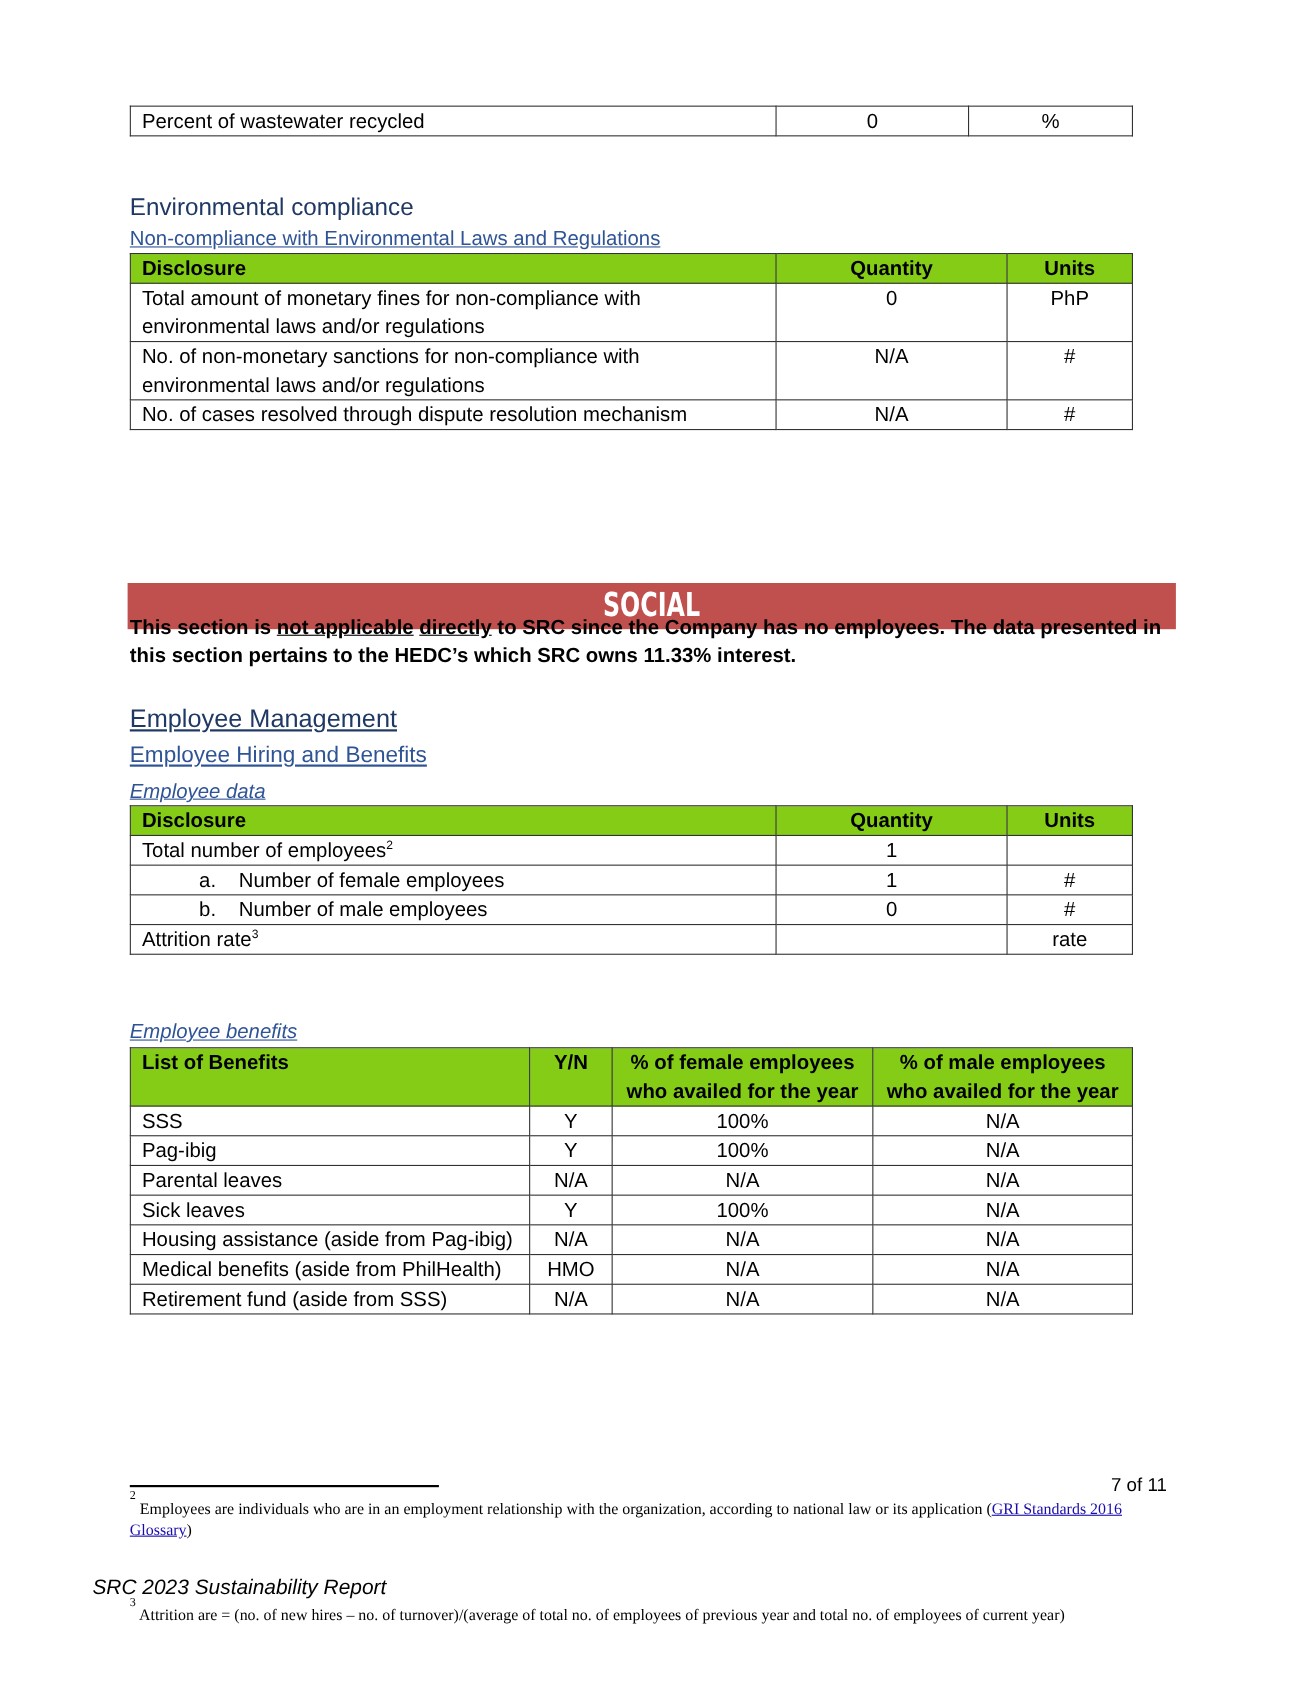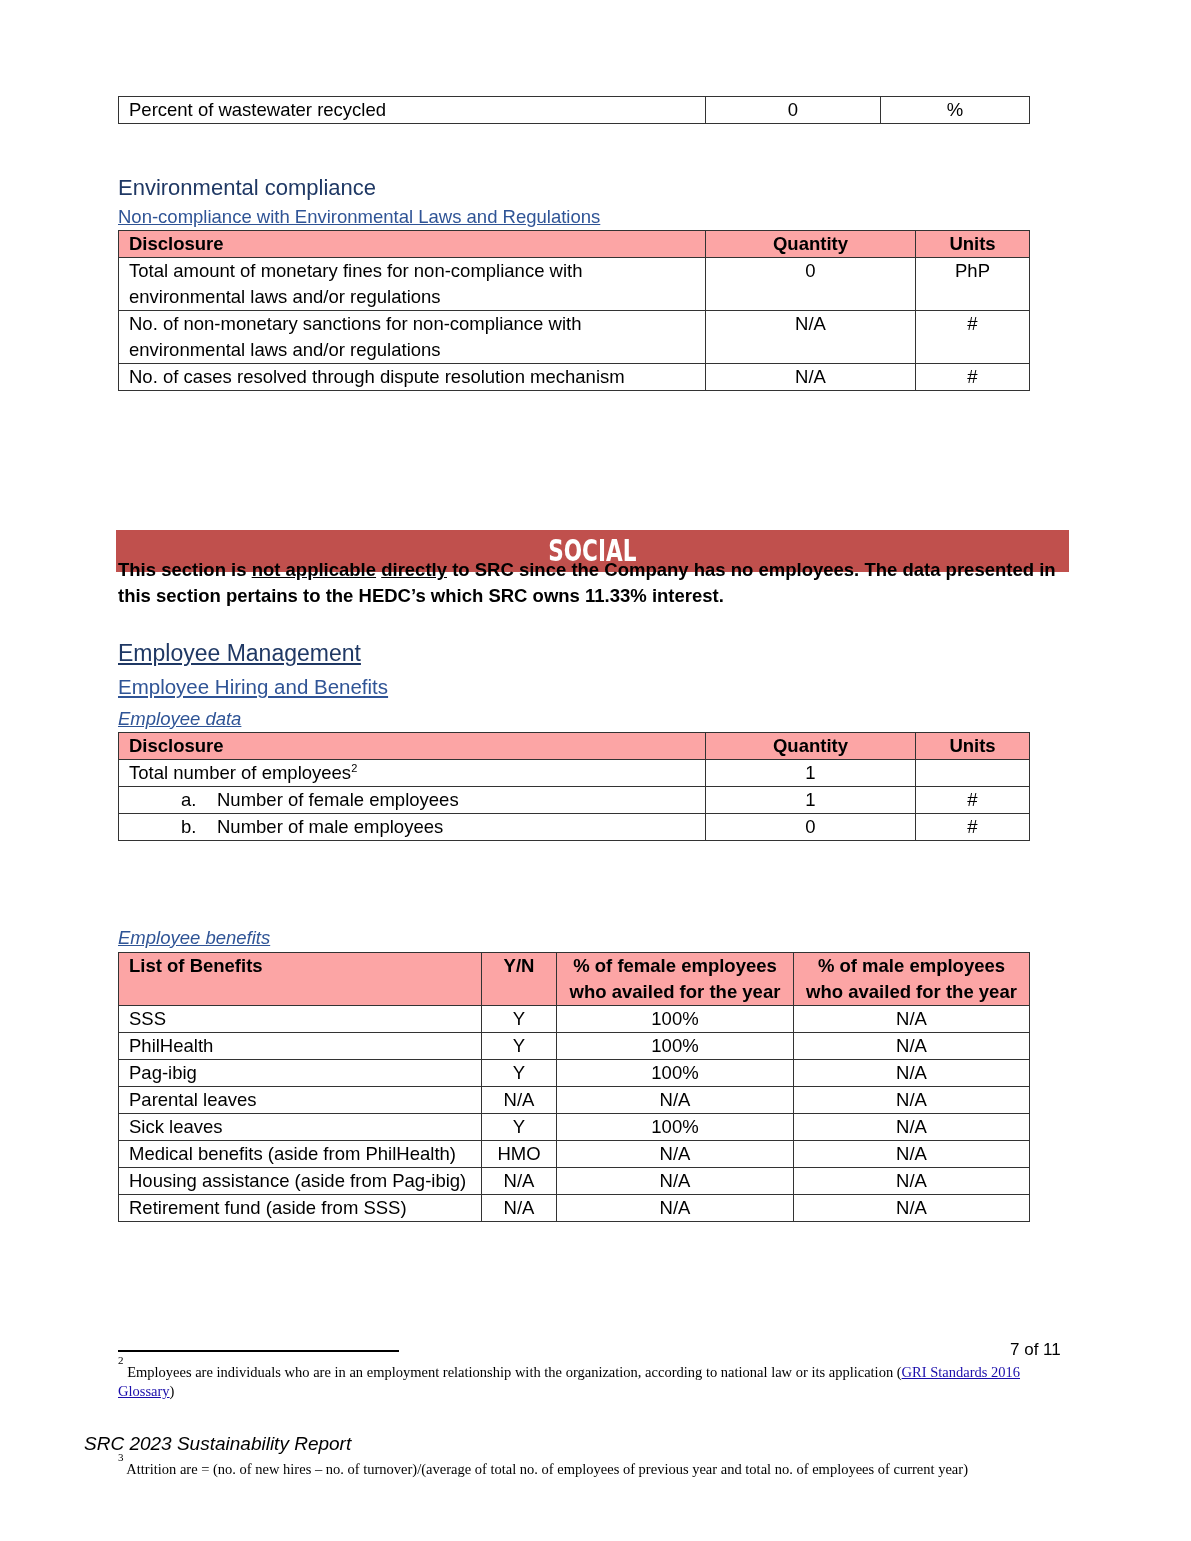--- a/index.html
+++ b/index.html
@@ -1,20 +1,20 @@
 <!DOCTYPE html>
 <html><head>
 <meta charset="utf-8">
 <style>
   html, body { margin: 0; padding: 0; background: #ffffff; }
   body { width: 1191px; height: 1541px; position: relative; font-family: "Liberation Sans", sans-serif; color: #000; overflow: hidden; }
   .abs { position: absolute; }
   table { border-collapse: collapse; font-family: "Liberation Sans", sans-serif; font-size: 18.5px; }
   td, th { border: 1.4px solid #333; padding: 0 10px; vertical-align: top; line-height: 26px; }
-  th { background: #fca5a5; font-weight: bold; text-align: left; }
+  th { background: #84cc16; font-weight: bold; text-align: left; }
   .c { text-align: center; }
   .h1 { color: #1f3864; font-size: 22px; }
   .h2 { color: #2f5496; font-size: 18.5px; text-decoration: underline; }
   .h3 { color: #2f5496; font-size: 18.5px; font-style: italic; text-decoration: underline; }
   .hm { color: #1f3864; font-size: 23px; text-decoration: underline; }
   .hh { color: #2f5496; font-size: 20.5px; text-decoration: underline; }
   .banner { background: #c0504d; color: #fff; text-align: center; font-weight: bold; font-size: 30px; letter-spacing: 0px; line-height: 42px; font-family: "DejaVu Sans", sans-serif; transform-origin: center; margin-top: 44px; }
   .banner span { display: inline-block; transform: scaleX(0.72); }
   .intro { font-weight: bold; font-size: 18.5px; line-height: 26px; }
   .intro u { text-decoration: underline; }
@@ -93,41 +93,40 @@
   <tr>
     <td class="indent"><span class="lbl">a.</span><span>Number of female employees</span></td>
     <td class="c">1</td>
     <td class="c">#</td>
   </tr>
   <tr>
     <td class="indent"><span class="lbl">b.</span><span>Number of male employees</span></td>
     <td class="c">0</td>
     <td class="c">#</td>
   </tr>
+  <tr>
+    <td><span>Attrition rate</span><sup>3</sup></td>
+    <td class="c"></td>
+    <td class="c">rate</td>
+  </tr>
 </tbody>
   </table>
 
 <div class="abs h3" style="left:118px; top:927px;">Employee benefits</div>
 
 <table class="abs" style="left:118px; top:952px; width:912px;">
   <tbody>
       <tr>
     <th style="width:342px;">List of Benefits</th>
     <th style="width:54px; text-align:center;">Y/N</th>
     <th style="width:216px; text-align:center;">% of female employees who availed for the year</th>
     <th style="text-align:center;">% of male employees who availed for the year</th>
   </tr>
   <tr>
     <td>SSS</td>
-    <td class="c">Y</td>
-    <td class="c">100%</td>
-    <td class="c">N/A</td>
-  </tr>
-  <tr>
-    <td>PhilHealth</td>
     <td class="c">Y</td>
     <td class="c">100%</td>
     <td class="c">N/A</td>
   </tr>
   <tr>
     <td>Pag-ibig</td>
     <td class="c">Y</td>
     <td class="c">100%</td>
     <td class="c">N/A</td>
   </tr>
@@ -137,28 +136,28 @@
     <td class="c">N/A</td>
     <td class="c">N/A</td>
   </tr>
   <tr>
     <td>Sick leaves</td>
     <td class="c">Y</td>
     <td class="c">100%</td>
     <td class="c">N/A</td>
   </tr>
   <tr>
-    <td>Medical benefits (aside from PhilHealth)</td>
-    <td class="c">HMO</td>
+    <td>Housing assistance (aside from Pag-ibig)</td>
+    <td class="c">N/A</td>
     <td class="c">N/A</td>
     <td class="c">N/A</td>
   </tr>
   <tr>
-    <td>Housing assistance (aside from Pag-ibig)</td>
-    <td class="c">N/A</td>
+    <td>Medical benefits (aside from PhilHealth)</td>
+    <td class="c">HMO</td>
     <td class="c">N/A</td>
     <td class="c">N/A</td>
   </tr>
   <tr>
     <td>Retirement fund (aside from SSS)</td>
     <td class="c">N/A</td>
     <td class="c">N/A</td>
     <td class="c">N/A</td>
   </tr>
 </tbody>

